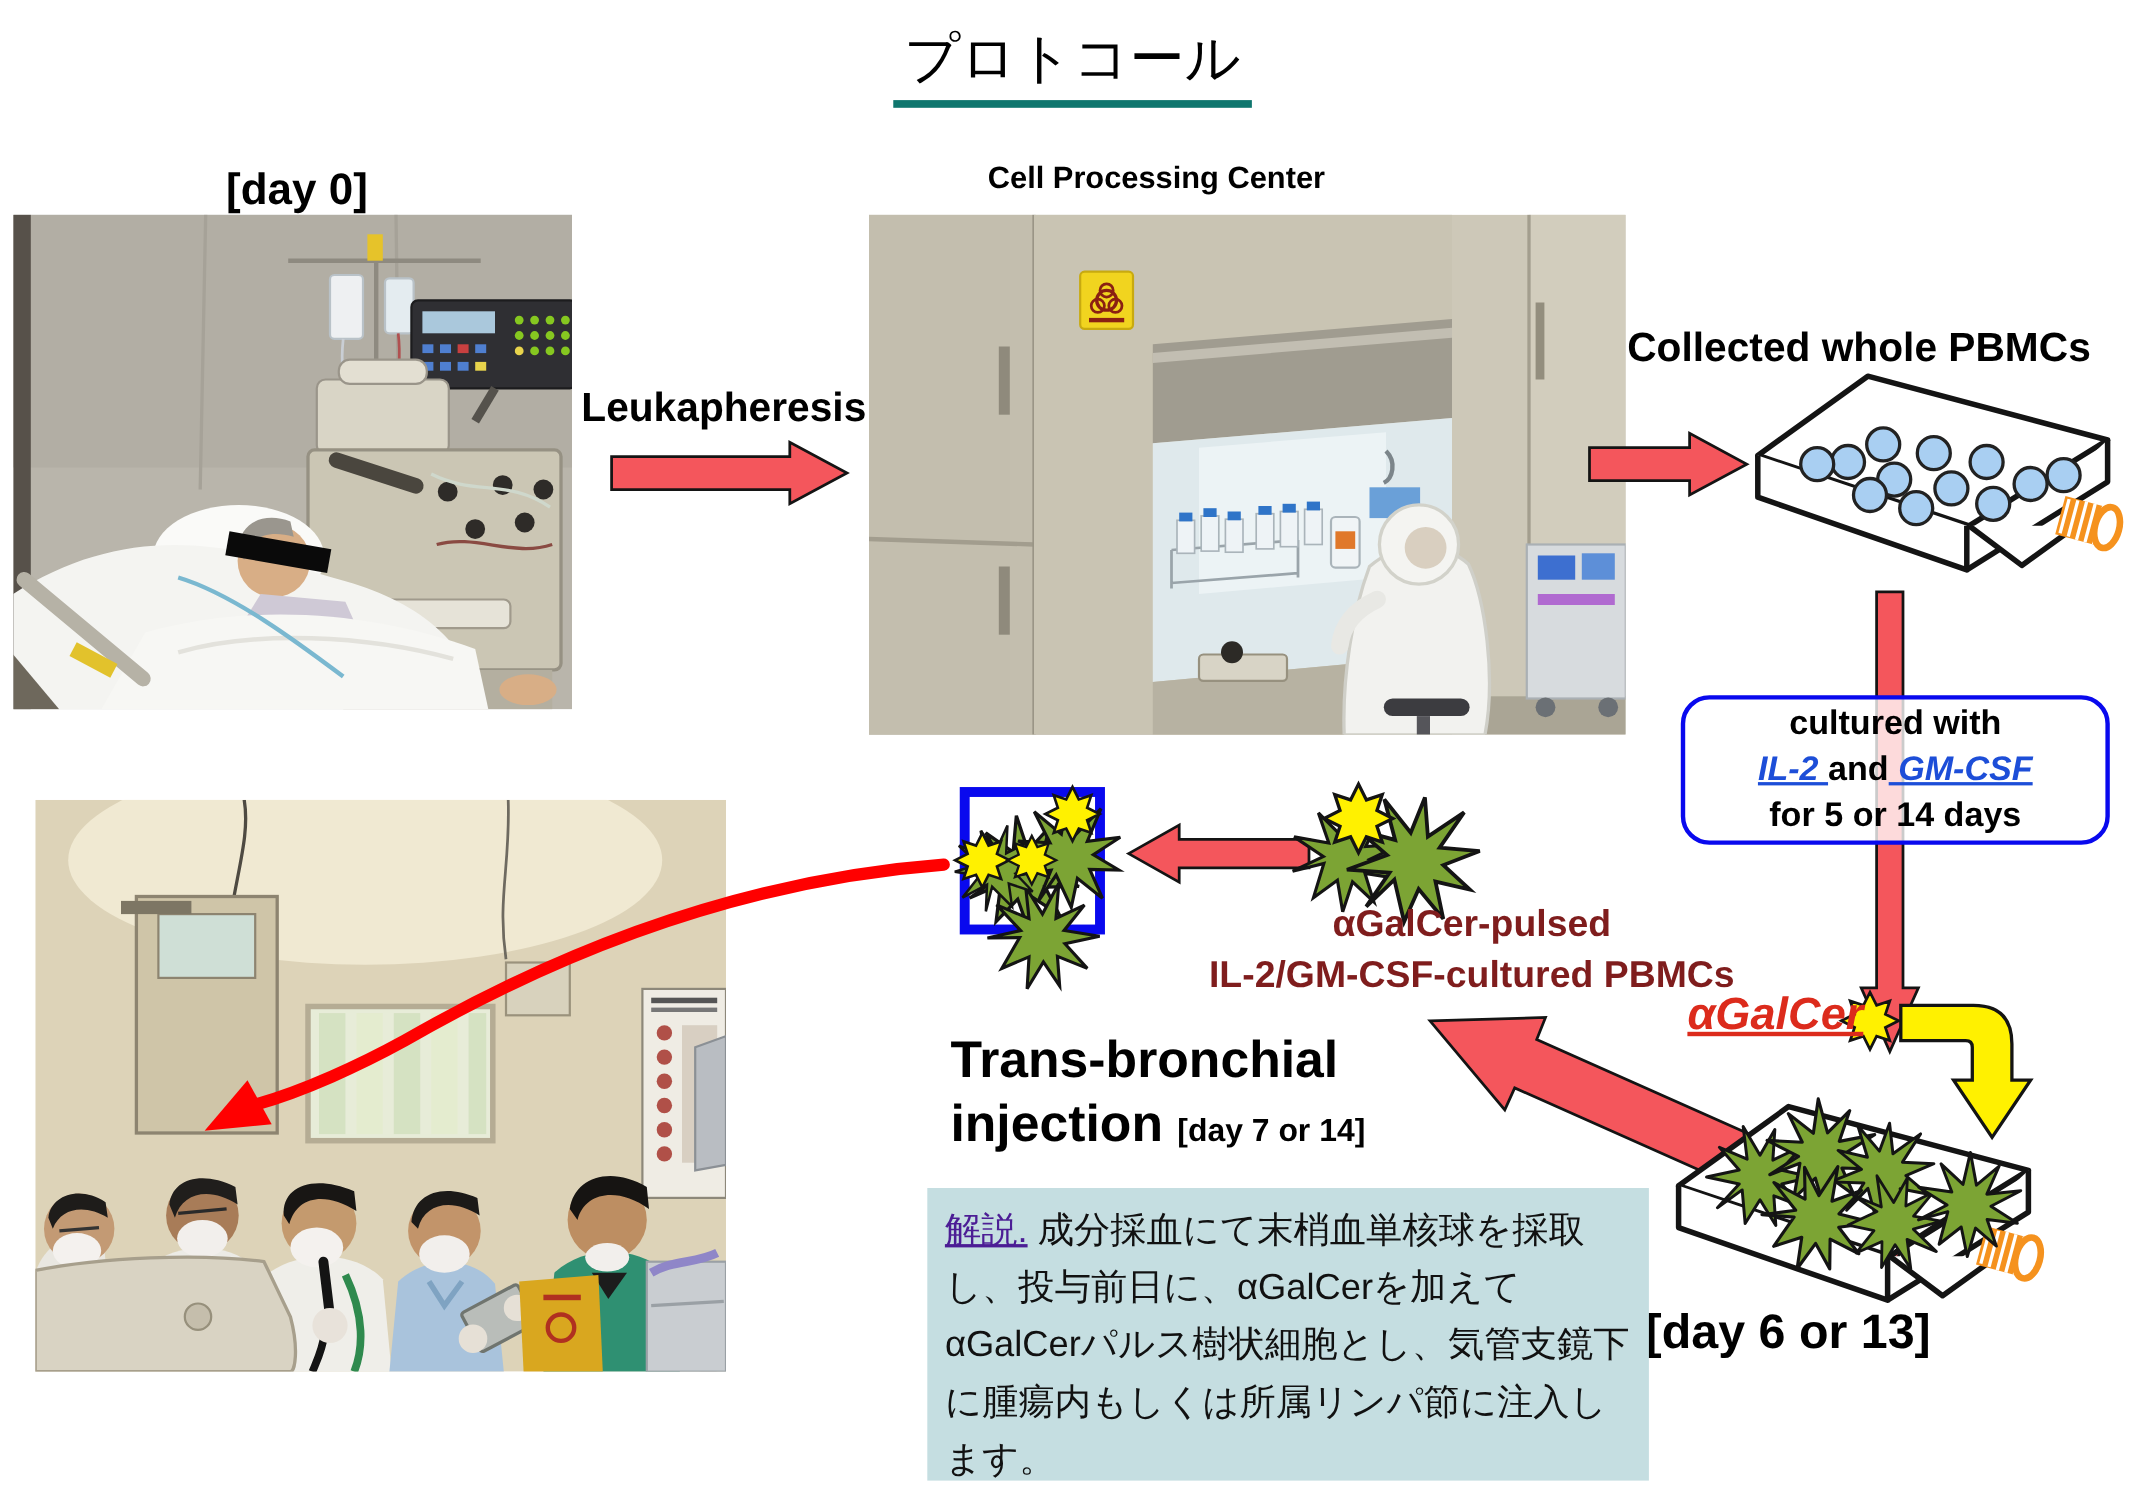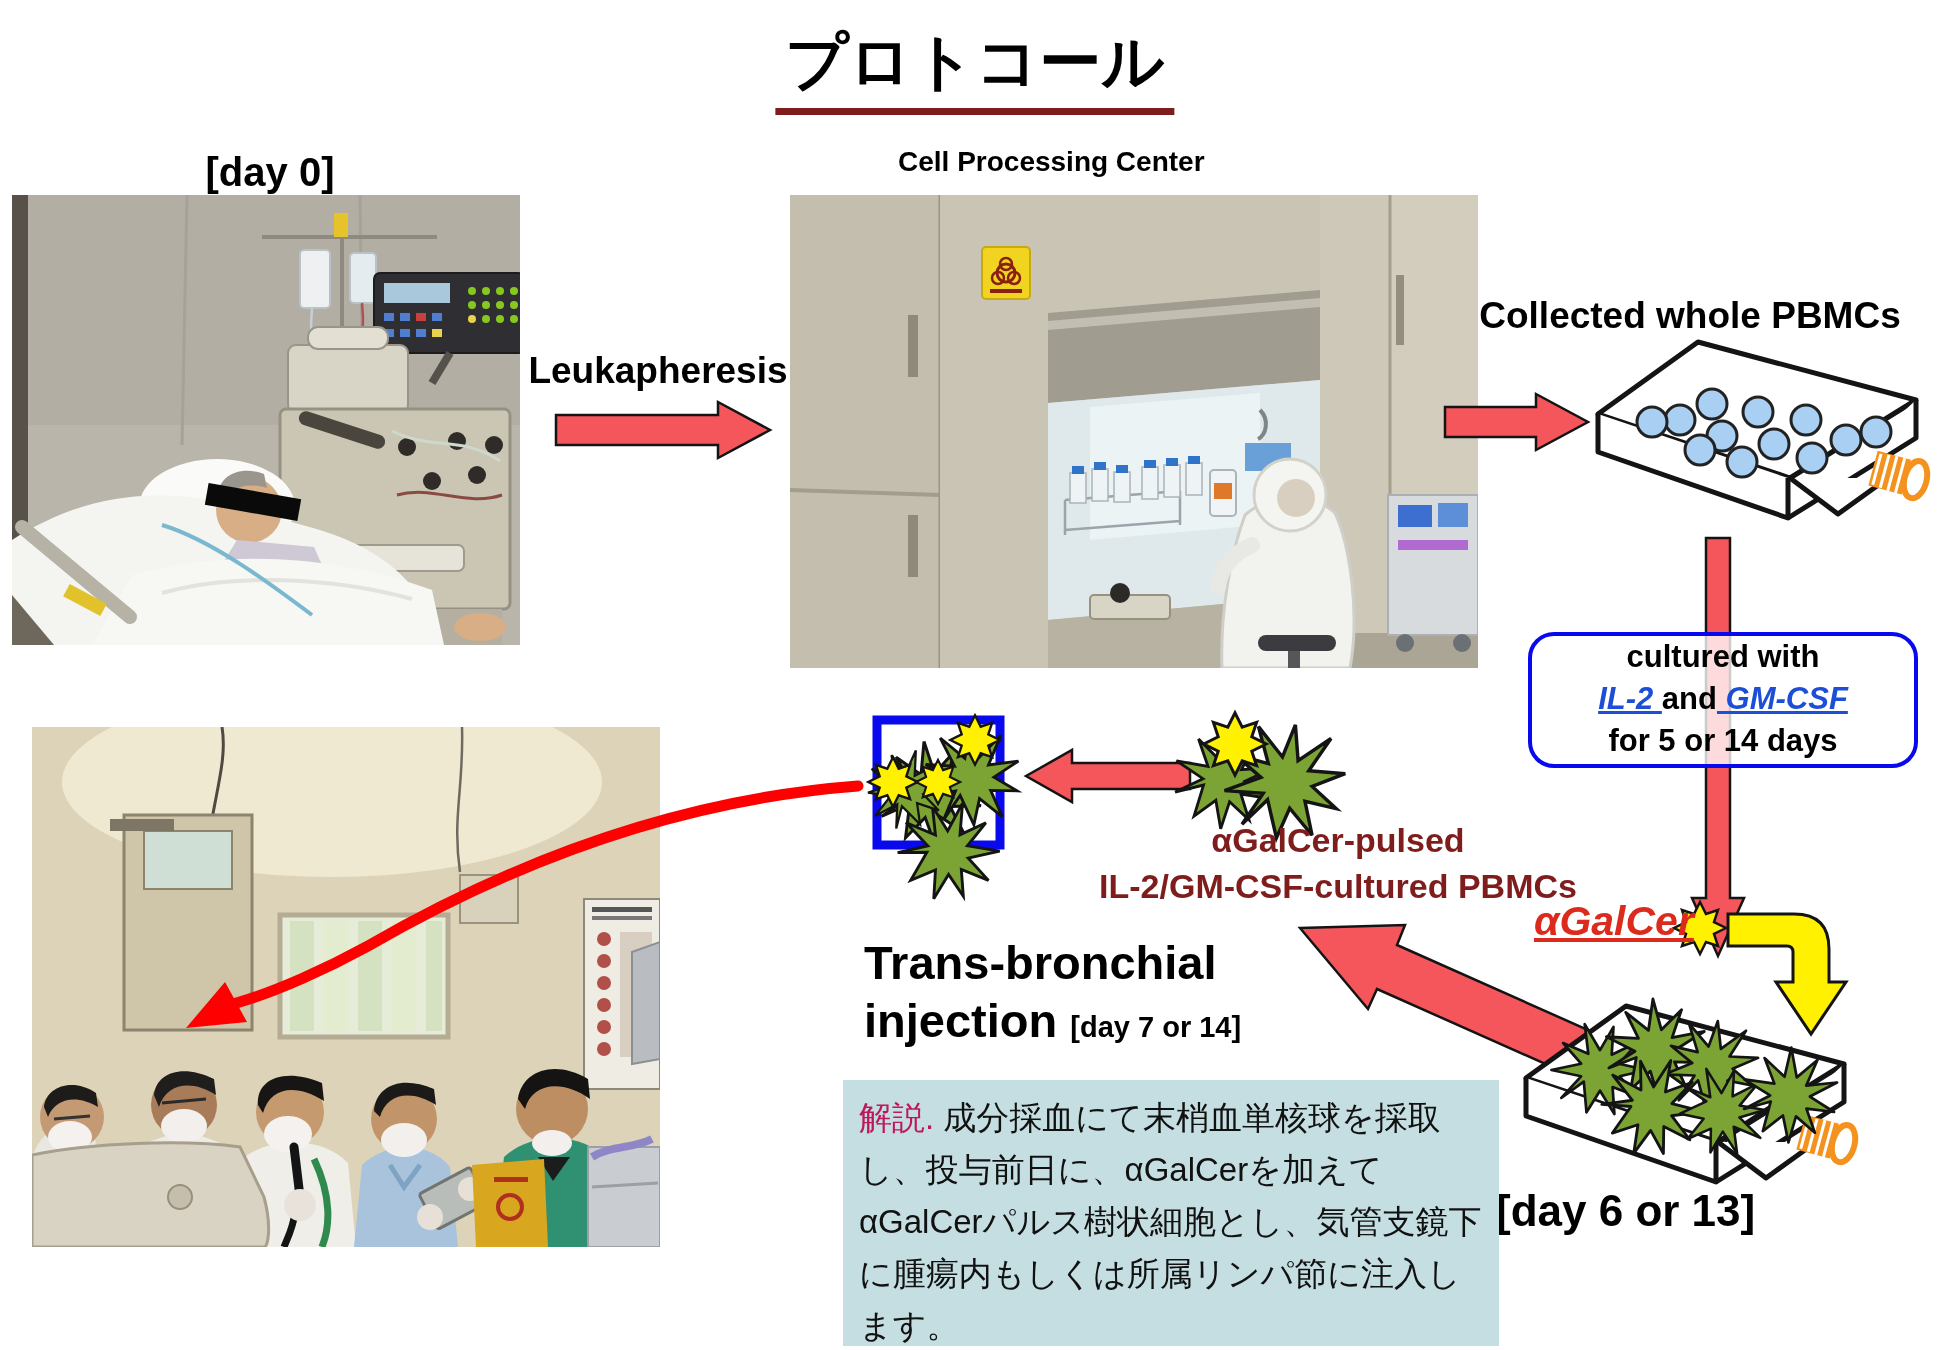--- a/index.html
+++ b/index.html
@@ -2,39 +2,39 @@
 <html><head>
 <meta charset="utf-8">
 <style>
   html,body{margin:0;padding:0;background:#fff;}
   .canvas{position:relative;width:1950px;height:1350px;background:#ffffff;overflow:hidden;
           font-family:"Liberation Sans", sans-serif;color:#000;}
   .photo{position:absolute;overflow:hidden;z-index:1;}
   .photo svg{display:block;width:100%;height:100%;}
   .overlay{position:absolute;left:0;top:0;width:1950px;height:1350px;z-index:2;pointer-events:none;}
   .lbl{position:absolute;font-weight:bold;z-index:4;white-space:nowrap;}
-  .title{position:absolute;top:20px;left:50%;transform:translateX(-50%);font-size:62px;font-weight:bold;
-         border-bottom:7px solid #7f1d1d;padding:0 10px 4px 10px;z-index:4;}
+  .title{position:absolute;top:20px;left:50%;transform:translateX(-50%);font-size:50px;font-weight:normal;
+         border-bottom:7px solid #0f766e;padding:0 10px 4px 10px;z-index:4;}
   .day0{left:160px;top:150px;width:220px;text-align:center;font-size:40px;}
   .cpc{left:898px;top:146px;width:475px;font-size:28px;}
   .leuka{left:528px;top:350px;width:260px;text-align:center;font-size:37px;}
   .collected{left:1478px;top:295px;width:424px;text-align:center;font-size:37px;}
   .day613{left:1496px;top:1186px;font-size:44px;}
   .culturebox{position:absolute;left:1528px;top:632px;width:382px;height:128px;border:4px solid #0909EE;
               border-radius:26px;background:rgba(255,255,255,0.78);z-index:3;text-align:center;
               font-weight:bold;font-size:31px;line-height:42px;padding-top:0;}
   .cyto{color:#1d4ed8;font-style:italic;text-decoration:underline;}
   .agalcer{left:1534px;top:898px;font-size:41px;font-style:italic;color:#DC2B1C;text-decoration:underline;}
   .pulsed{left:1080px;top:817px;width:516px;text-align:center;font-size:34px;line-height:46px;color:#7f1d1d;}
   .transb{left:864px;top:934px;font-size:47px;line-height:58px;}
   .transb .sub{font-size:29px;}
   .note{position:absolute;left:843px;top:1080px;width:656px;height:266px;background:#C5DEE1;z-index:4;
         font-size:33px;line-height:52px;padding:12px 16px;box-sizing:border-box;font-weight:normal;
         color:#111;white-space:normal;}
-  .note .pfx{color:#be185d;}
+  .note .pfx{color:#4c1d95;text-decoration:underline;}
 </style>
 </head>
 <body>
 
 <div class="canvas">
 
   <div class="title">プロトコール</div>
   <div class="lbl day0">[day 0]</div>
   <div class="lbl cpc">Cell Processing Center</div>
   <div class="lbl collected">Collected whole PBMCs</div>

